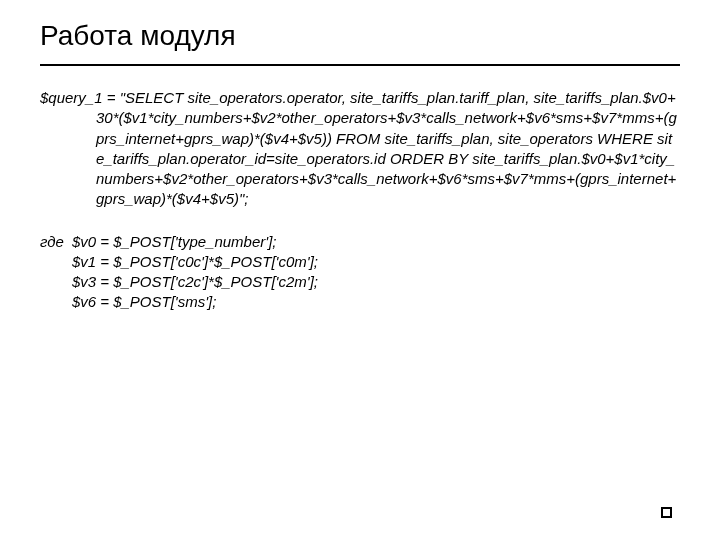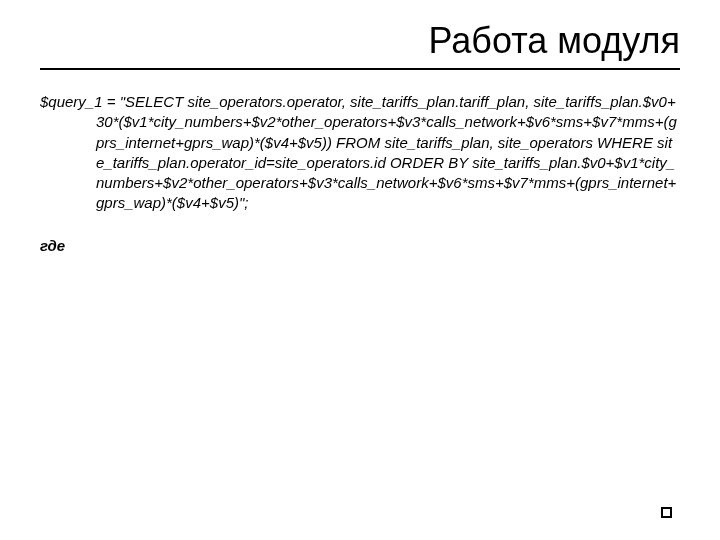--- a/index.html
+++ b/index.html
@@ -9,42 +9,40 @@
     }
     body {
       width: 720px;
       height: 540px;
       background: #fff;
       font-family: Georgia, 'Times New Roman', serif;
       padding: 20px 40px;
       position: relative;
     }
     .title {
-      font-size: 36px;
+      font-size: 28px;
       font-weight: normal;
       color: #000;
       border-bottom: 2px solid #000;
-      padding-bottom: 6px;
+      padding-bottom: 12px;
       margin-bottom: 22px;
       font-family: Verdana, Geneva, sans-serif;
-      text-align: right;
     }
     .content {
       font-size: 15px;
       line-height: 1.35;
       color: #000;
       font-family: Verdana, Geneva, sans-serif;
       font-style: italic;
     }
     .query-block {
       margin-bottom: 22px;
     }
     .where-block {
       display: flex;
-      font-weight: bold;
     }
     .where-label {
       flex-shrink: 0;
       padding-right: 8px;
     }
     .var-lines {
       display: flex;
       flex-direction: column;
     }
     .outline-marker {
@@ -63,18 +61,22 @@
 
 <div class="content">
 
   <div class="query-block">
       <div style="display: block; padding-left: 56px; text-indent: -56px; word-break: break-all;">$query_1 = "SELECT site_operators.operator, site_tariffs_plan.tariff_plan, site_tariffs_plan.$v0+30*($v1*city_numbers+$v2*other_operators+$v3*calls_network+$v6*sms+$v7*mms+(gprs_internet+gprs_wap)*($v4+$v5)) FROM site_tariffs_plan, site_operators WHERE site_tariffs_plan.operator_id=site_operators.id ORDER BY site_tariffs_plan.$v0+$v1*city_numbers+$v2*other_operators+$v3*calls_network+$v6*sms+$v7*mms+(gprs_internet+gprs_wap)*($v4+$v5)";</div>
     </div>
 
   <div class="where-block">
     <div class="where-label">где</div>
     <div class="var-lines">
+      <div>$v0 = $_POST['type_number'];</div>
+      <div>$v1 = $_POST['c0c']*$_POST['c0m'];</div>
+      <div>$v3 = $_POST['c2c']*$_POST['c2m'];</div>
+      <div>$v6 = $_POST['sms'];</div>
     </div>
   </div>
 
 </div>
 
 <div class="outline-marker"></div>
 
 </body></html>

